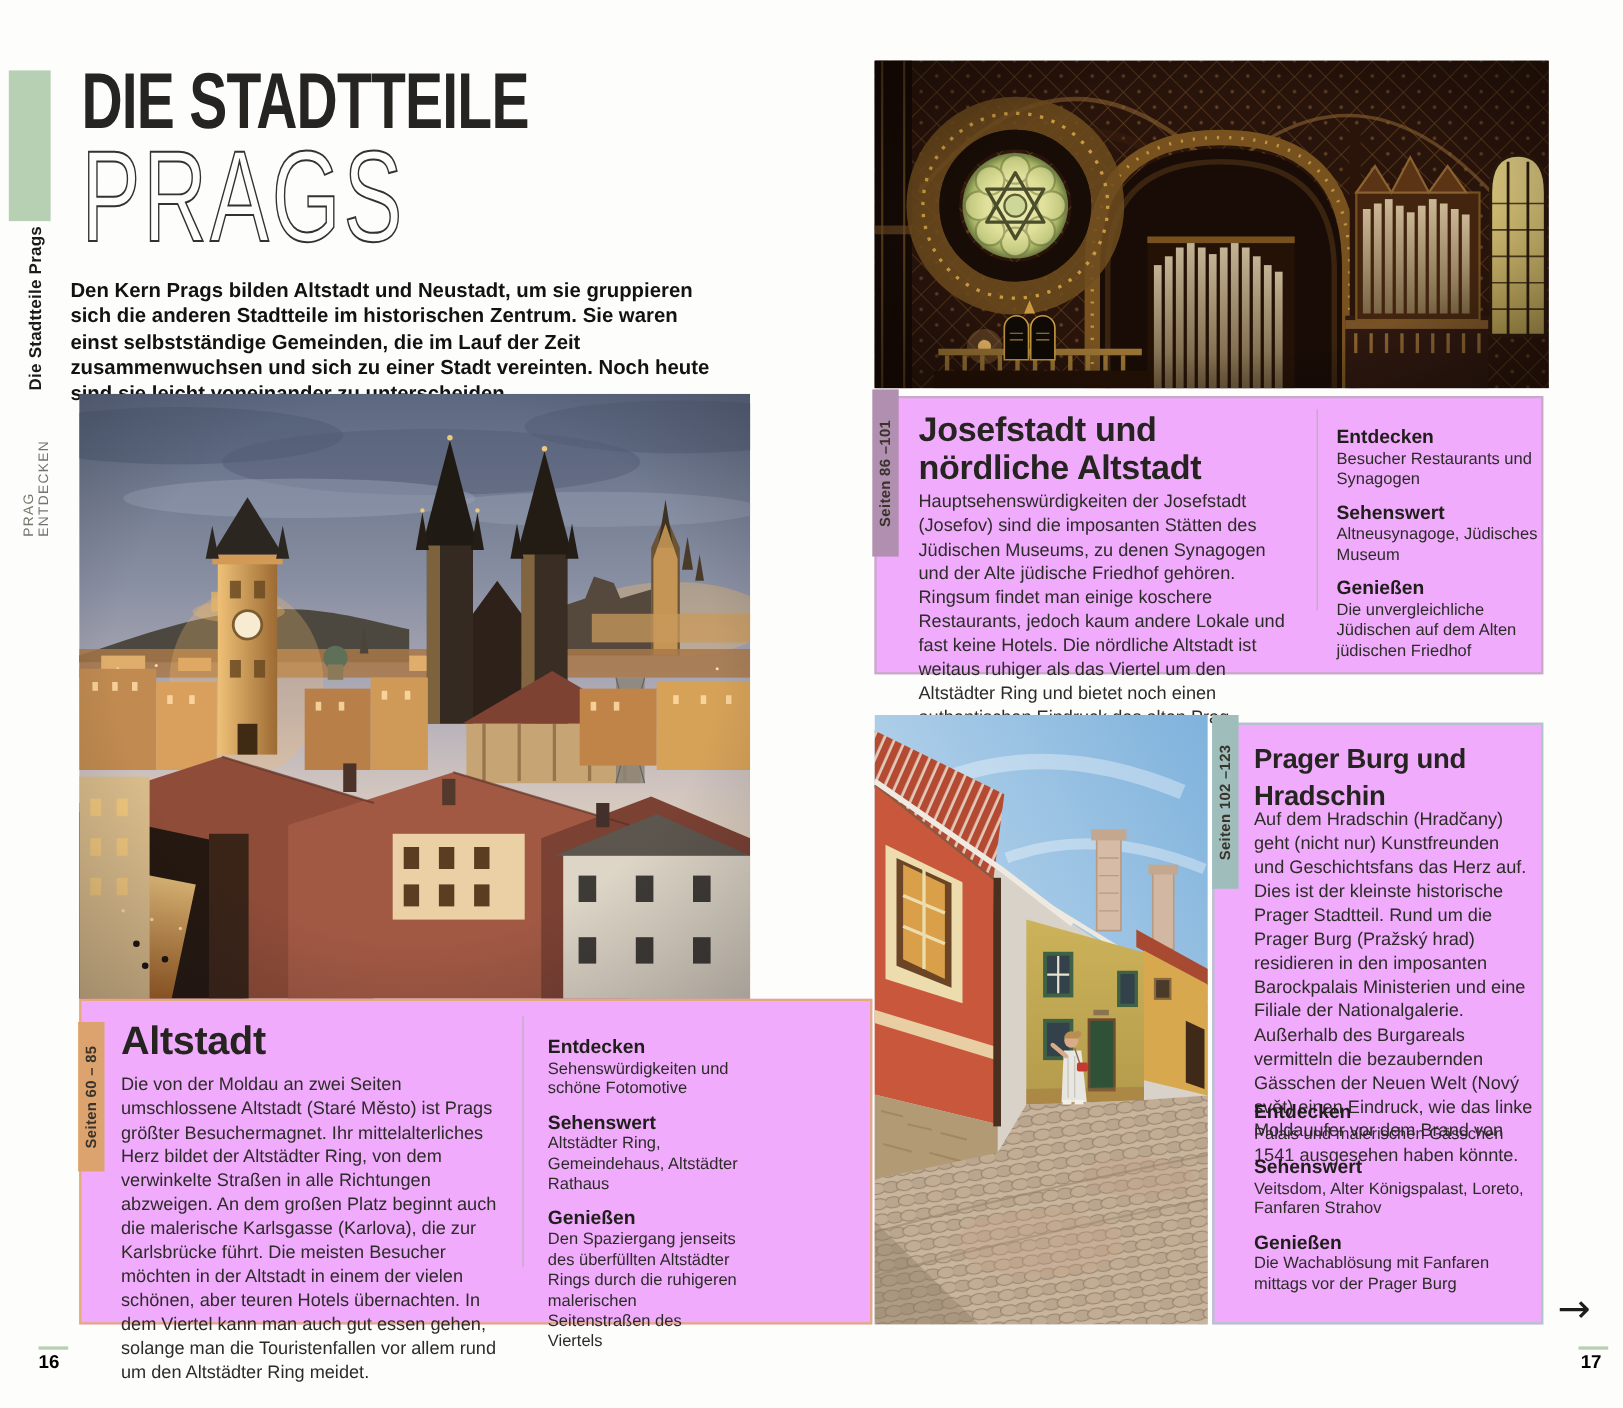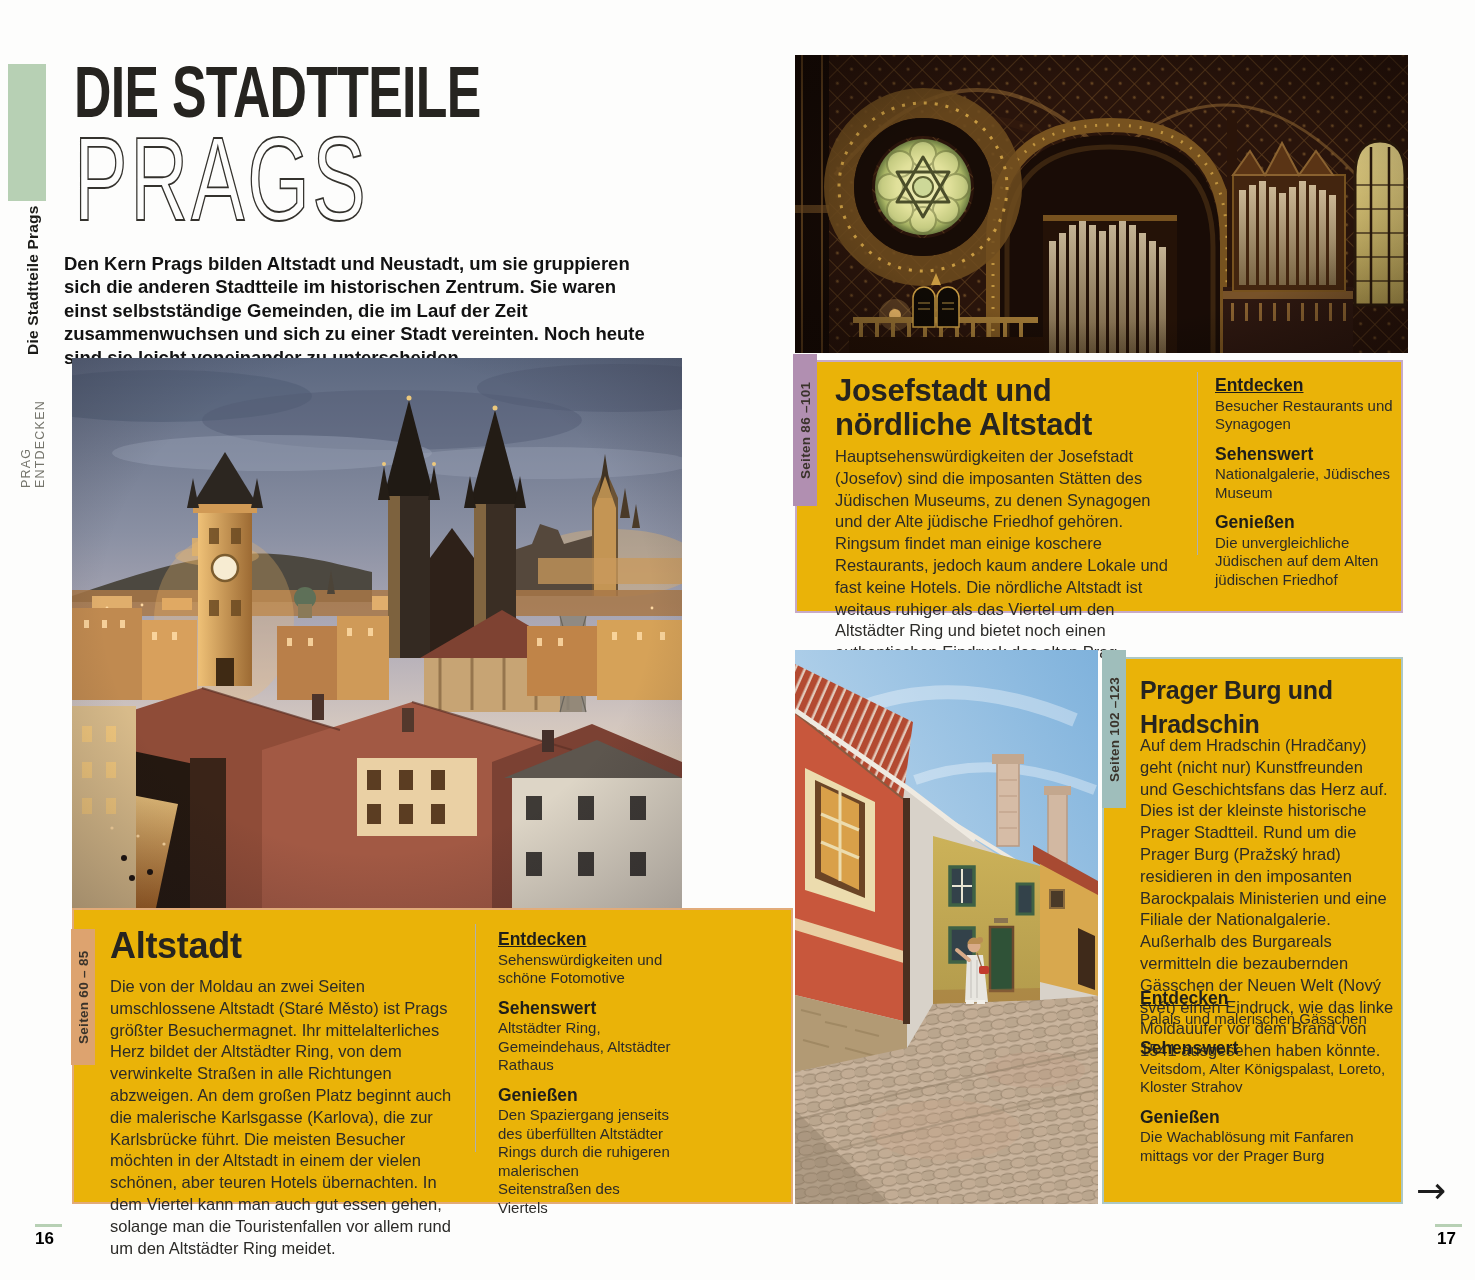--- a/index.html
+++ b/index.html
@@ -21,21 +21,21 @@
           -webkit-text-stroke:1.8px #34322d;letter-spacing:4px;transform:scaleX(.68);transform-origin:0 0;white-space:nowrap;}
   .intro{left:64px;top:233px;width:600px;font-size:18.5px;line-height:23.5px;font-weight:700;color:#121212;}
 
   
   .photo{display:block;}
   .photo1{left:72px;top:358px;}
   .photo2{left:795px;top:55px;}
   .photo3{left:795px;top:650px;}
 
   
-  .secbox{background:#eab308;border:2px solid #a3a3a3;box-sizing:border-box;}
+  .secbox{background:#f0abfc;border:2px solid #a3a3a3;box-sizing:border-box;}
   .box-altstadt{left:72px;top:908px;width:721px;height:296px;}
   .box-josefstadt{left:795px;top:360px;width:608px;height:253px;}
   .box-prager{left:1102px;top:657px;width:301px;height:547px;}
 
   .tab{width:24px;font-size:13.5px;font-weight:700;color:#3a332b;letter-spacing:.3px;}
   .tab-altstadt{left:71px;top:929px;height:136px;}
   .tab-josefstadt{left:793px;top:354px;height:152px;}
   .tab-prager{left:1102px;top:650px;height:158px;}
 
   .sec-title{font-weight:700;color:#262420;letter-spacing:-.3px;}
@@ -50,21 +50,21 @@
 
   .divider{width:1px;background:#b0b0ae;}
   .d-altstadt{left:401px;top:14px;height:228px;}
   .d-josefstadt{left:400px;top:10px;height:183px;}
 
   .cats{font-size:15px;line-height:18.5px;color:#2c2b28;}
   .c-altstadt{left:424px;top:20px;width:175px;}
   .c-josefstadt{left:418px;top:14px;width:188px;}
   .c-prager{left:36px;top:330px;width:260px;}
   .cat-title{font-size:17.5px;font-weight:700;color:#1f1e1a;margin:11px 0 2px 0;}
-  .cat-title.first{margin-top:0;text-decoration:underline;}
+  .cat-title.first{margin-top:12px;}
 
   
   .pageline{width:27px;height:3px;}
   .pl-left{left:35px;top:1224px;}
   .pl-right{left:1435px;top:1224px;}
   .pageno{font-size:17px;font-weight:700;color:#000000;}
   .pn-left{left:35px;top:1229px;}
   .pn-right{left:1437px;top:1229px;}
   .next-arrow{left:1416px;top:1170px;font-size:36px;color:#1c1c1c;font-family:"DejaVu Sans",sans-serif;font-weight:400;}
 </style>
@@ -422,21 +422,21 @@
   </svg>
 
   <div class="abs secbox box-josefstadt" style="border-color: rgb(199, 170, 199);">
     <div class="abs sec-title t-josefstadt">Josefstadt und nördliche Altstadt</div>
     <div class="abs sec-body b-josefstadt">Hauptsehenswürdigkeiten der Josefstadt (Josefov) sind die imposanten Stätten des Jüdischen Museums, zu denen Synagogen und der Alte jüdische Friedhof gehören. Ringsum findet man einige koschere Restaurants, jedoch kaum andere Lokale und fast keine Hotels. Die nördliche Altstadt ist weitaus ruhiger als das Viertel um den Altstädter Ring und bietet noch einen authentischen Eindruck des alten Prag.</div>
     <div class="abs divider d-josefstadt"></div>
     <div class="abs cats c-josefstadt">
       <div class="cat-title first">Entdecken</div>
       <div>Besucher Restaurants und Synagogen</div>
       <div class="cat-title">Sehenswert</div>
-      <div>Nationalgalerie, Jüdisches Museum</div>
+      <div>Altneusynagoge, Jüdisches Museum</div>
       <div class="cat-title">Genießen</div>
       <div>Die unvergleichliche Jüdischen auf dem Alten jüdischen Friedhof</div>
     </div>
   </div>
   <div class="abs vtext tab tab-josefstadt" style="background: rgb(177, 143, 177);">Seiten 86 –101</div>
 
   <svg class="abs photo photo3" width="303" height="554" viewBox="0 0 303 554">
     <defs>
       <linearGradient id="skyB" x1="0" y1="1" x2="1" y2="0">
         <stop offset="0" stop-color="#d8e8f4"></stop>
@@ -525,21 +525,21 @@
     </g>
   </svg>
 
   <div class="abs secbox box-prager" style="border-color: rgb(173, 200, 197);">
     <div class="abs sec-title t-prager">Prager Burg und Hradschin</div>
     <div class="abs sec-body b-prager">Auf dem Hradschin (Hradčany) geht (nicht nur) Kunstfreunden und Geschichtsfans das Herz auf. Dies ist der kleinste historische Prager Stadtteil. Rund um die Prager Burg (Pražský hrad) residieren in den imposanten Barockpalais Ministerien und eine Filiale der Nationalgalerie. Außerhalb des Burgareals vermitteln die bezaubernden Gässchen der Neuen Welt (Nový svět) einen Eindruck, wie das linke Moldauufer vor dem Brand von 1541 ausgesehen haben könnte.</div>
     <div class="abs cats c-prager">
       <div class="cat-title first">Entdecken</div>
       <div>Palais und malerischen Gässchen</div>
       <div class="cat-title">Sehenswert</div>
-      <div>Veitsdom, Alter Königspalast, Loreto, Kloster Strahov</div>
+      <div>Veitsdom, Alter Königspalast, Loreto, Fanfaren Strahov</div>
       <div class="cat-title">Genießen</div>
       <div>Die Wachablösung mit Fanfaren mittags vor der Prager Burg</div>
     </div>
   </div>
   <div class="abs vtext tab tab-prager" style="background: rgb(159, 190, 187);">Seiten 102 –123</div>
 
   <div class="abs next-arrow">→</div>
   <div class="abs pageline pl-right" style="background: rgb(183, 208, 180);"></div>
   <div class="abs pageno pn-right">17</div>
 

